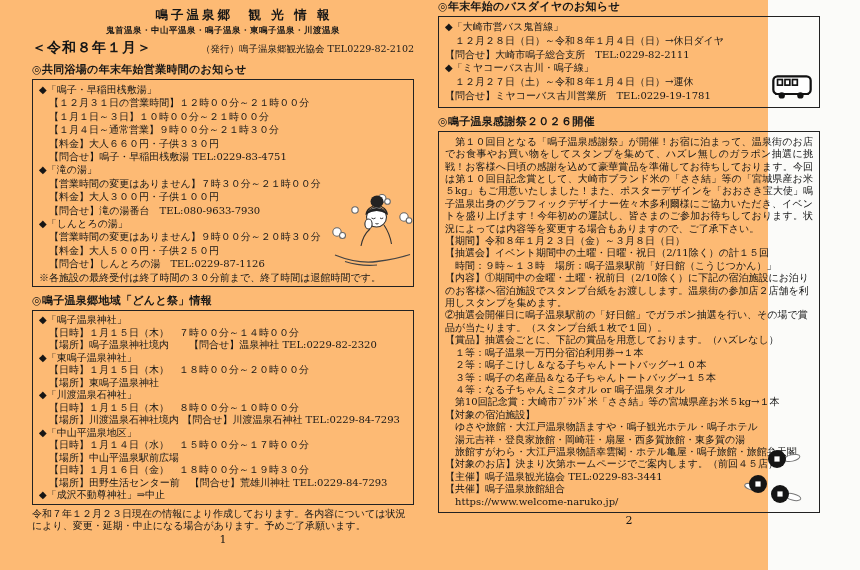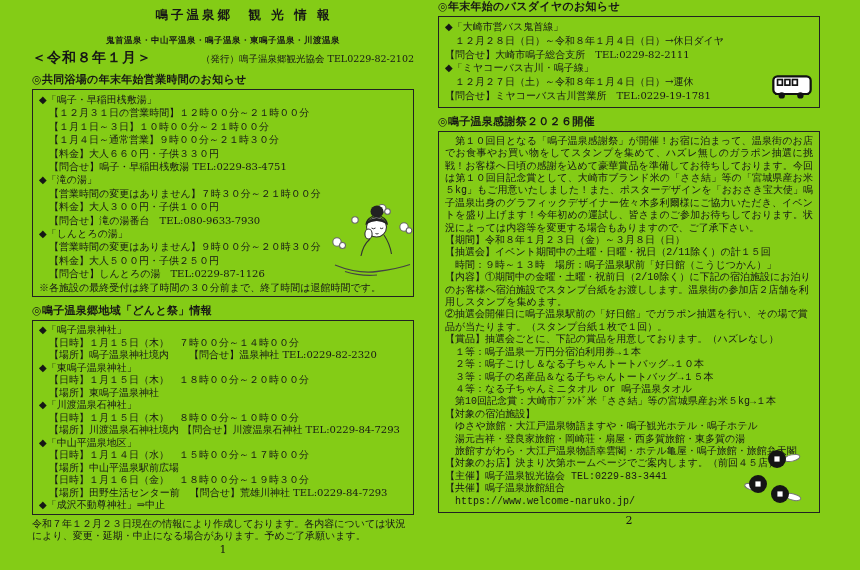--- a/index.html
+++ b/index.html
@@ -2,53 +2,53 @@
 <html><head>
 <meta charset="utf-8">
 <style>
   * { box-sizing: border-box; }
   html, body { margin: 0; padding: 0; }
   body {
     width: 860px; height: 570px; overflow: hidden;
     background: #fbfbf9; color: #161616;
     font-family: "DejaVu Serif", "Liberation Serif", serif;
   }
-  .sheet { position: relative; width: 860px; height: 570px; background: #84cc16; padding-left: 6px; }
+  .sheet { position: relative; width: 768px; height: 570px; background: #fdba74; padding-left: 6px; }
   .page { position: absolute; top: 0; height: 570px; }
   #page-1 { left: 0; width: 430px; }
   #page-2 { left: 430px; width: 430px; }
   .inner { position: absolute; top: 0; }
   #page-1 .inner { left: 32px; width: 382px; }
   #page-2 .inner { left: 8px;  width: 382px; }
 
   .doc-title {
     margin-top: 7px; position: relative; left: 21px;
     text-align: center; font-size: 12.5px; font-weight: bold;
     letter-spacing: 3px; line-height: 15px;
   }
   .doc-subtitle {
-    margin-top: 13px; text-align: center;
+    margin-top: 3px; text-align: center;
     font-size: 8.5px; font-weight: bold; line-height: 10px; letter-spacing: 0.5px;
   }
   .issue-row { display: flex; align-items: flex-end; margin-top: 4px; height: 17px; }
   .issue-date { font-size: 14px; font-weight: bold; letter-spacing: 1px; line-height: 17px; }
   .publisher  { font-size: 9.5px; margin-left: auto; line-height: 12px; padding-bottom: 1px; }
 
   .sec-heading { margin-top: 7px; font-size: 11px; font-weight: bold; line-height: 13px; letter-spacing: 0.3px; }
   #page-2 .sec-heading.first { margin-top: 0; }
 
   .box {
     position: relative; border: 1.5px solid #222;
     margin-top: 3px; padding: 3px 6px 2px; font-size: 10px;
   }
   .box .line { white-space: pre-wrap; }
   #bath-box     { line-height: 13.4px; }
   #dontosai-box { line-height: 12.5px; }
   #bus-box      { line-height: 13.8px; padding-bottom: 4px; }
-  #festival-box { line-height: 12.4px; padding: 4px 6px; font-family: Liberation Mono, monospace; }
+  #festival-box { line-height: 12.4px; padding: 4px 6px; }
   .para { white-space: pre-wrap; text-align: justify; }
 
   .footer-note { margin-top: 3px; font-size: 10px; line-height: 12px; }
   .page-num { text-align: center; font-size: 11px; margin-top: 2px; line-height: 12px; }
 
   .bather-illust { position: absolute; right: -2px; top: 112px; width: 86px; height: 78px; }
   .bus-illust    { position: absolute; right: 6px; bottom: 6px; width: 42px; height: 28px; }
   .coins-illust  { position: absolute; right: 3px; bottom: 3px; width: 72px; height: 62px; }
   svg { display: block; }
 </style>

